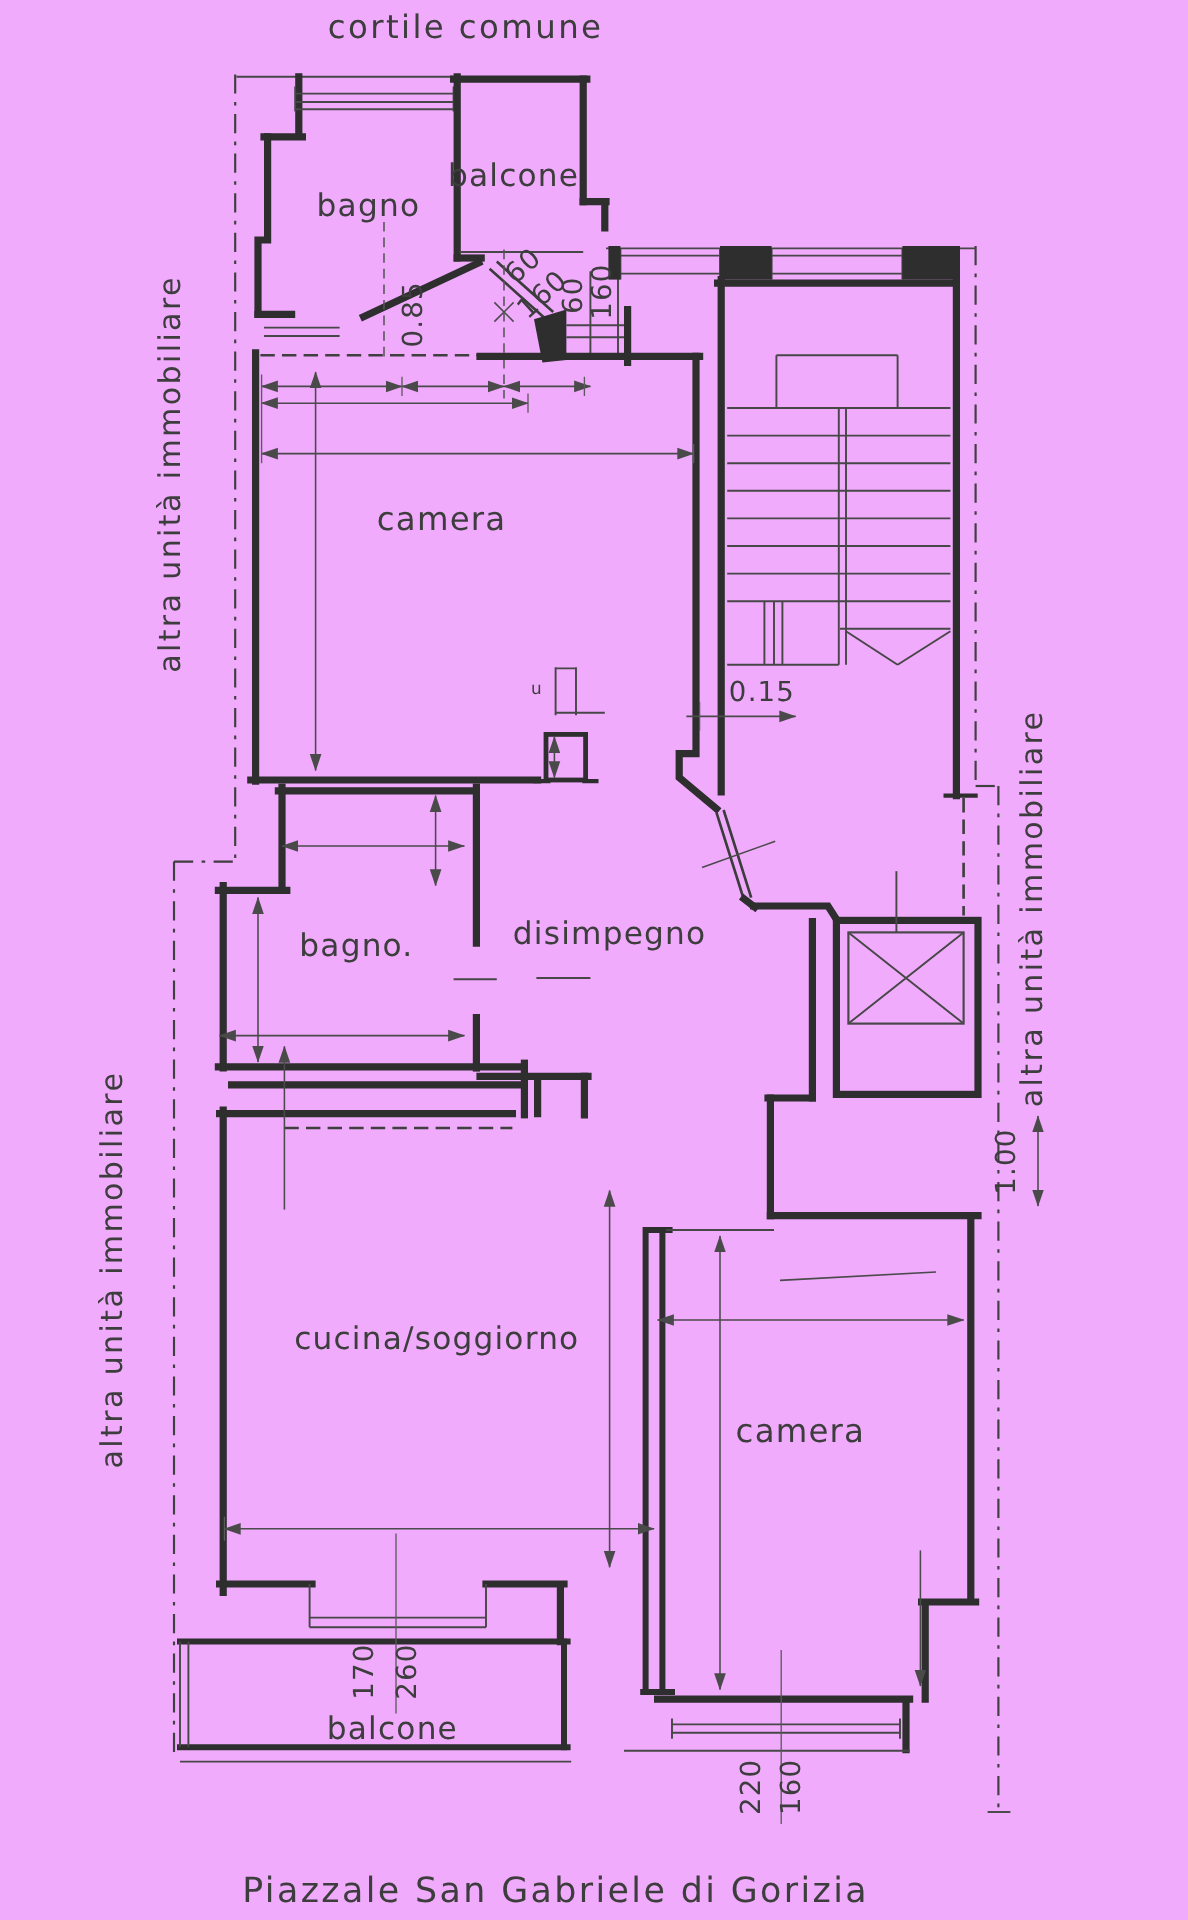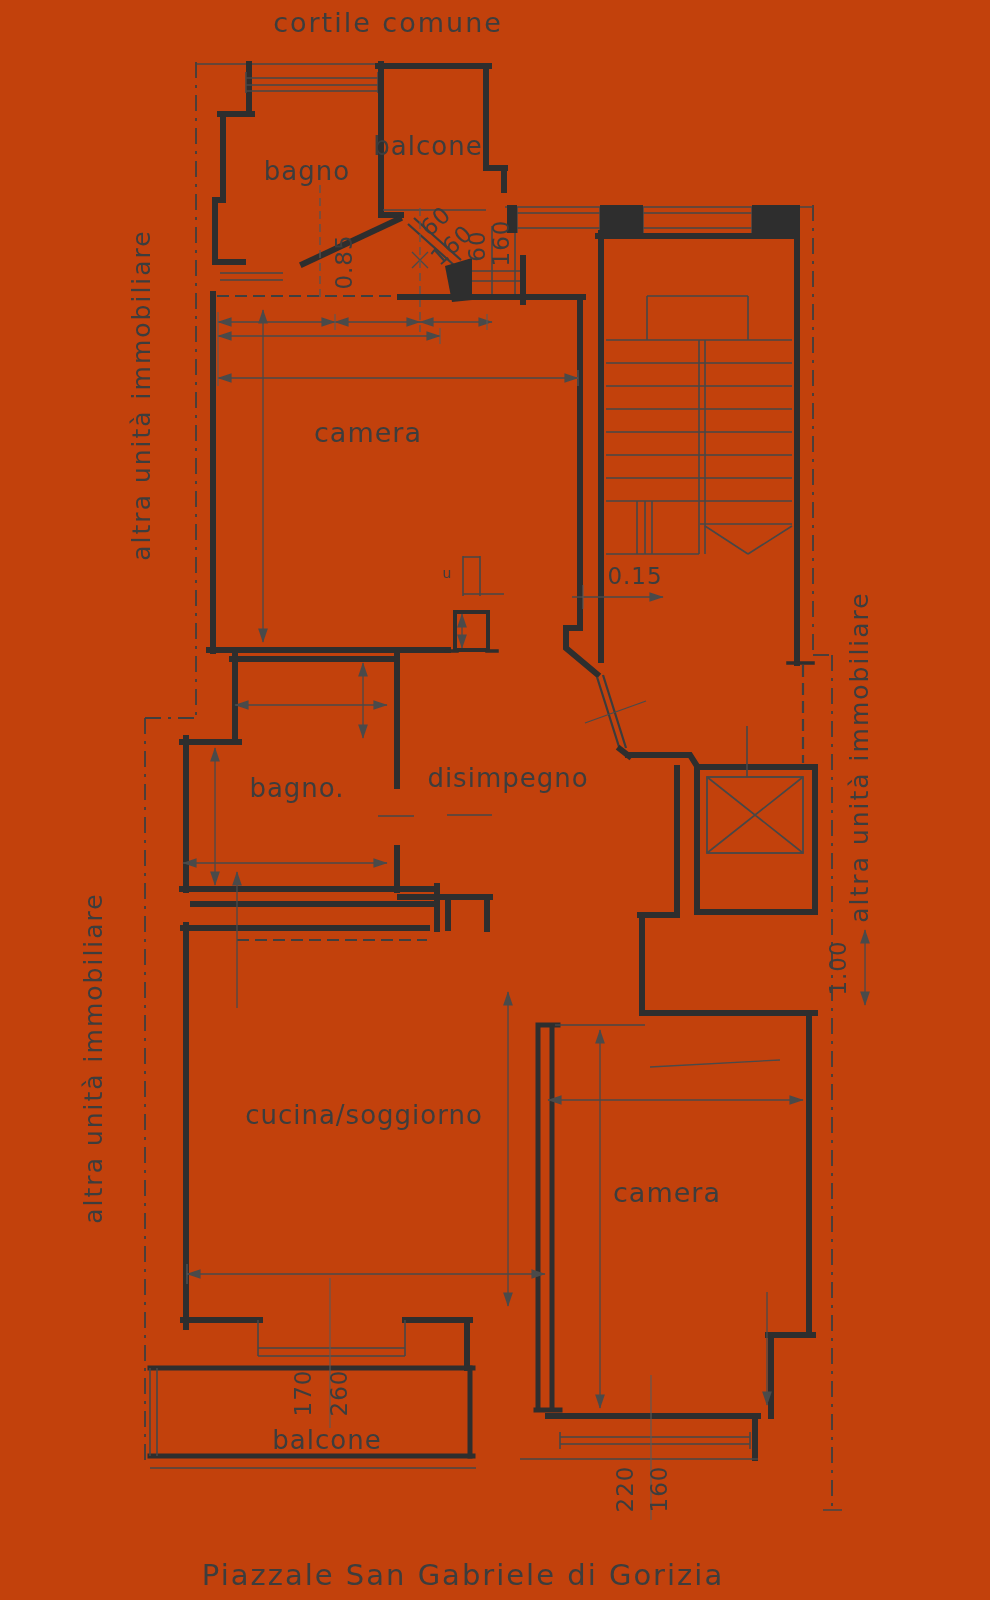--- a/index.html
+++ b/index.html
@@ -1,20 +1,20 @@
 <!DOCTYPE html>
 <html><head>
 <meta charset="utf-8">
 <style>
   html,body{margin:0;padding:0;background:#e8e8e6;}
   .sheet{
     position:relative;
     width:990px;height:1600px;
     margin:0 auto;
-    background:#c2410c;
+    background:#f0abfc;
     font-family:"DejaVu Sans",sans-serif;
     overflow:hidden;
   }
   svg{display:block;width:990px;height:1600px;}
   .wall{stroke:#2e2e2e;stroke-width:6;fill:none;stroke-linecap:square;}
   .wall5{stroke:#2e2e2e;stroke-width:5;fill:none;stroke-linecap:square;}
   .wall4{stroke:#2e2e2e;stroke-width:3.5;fill:none;stroke-linecap:square;}
   .thin{stroke:#474747;stroke-width:1.6;fill:none;}
   .thin2{stroke:#3c3c3c;stroke-width:2.2;fill:none;}
   .dim{stroke:#4a4a4a;stroke-width:1.3;fill:none;}

